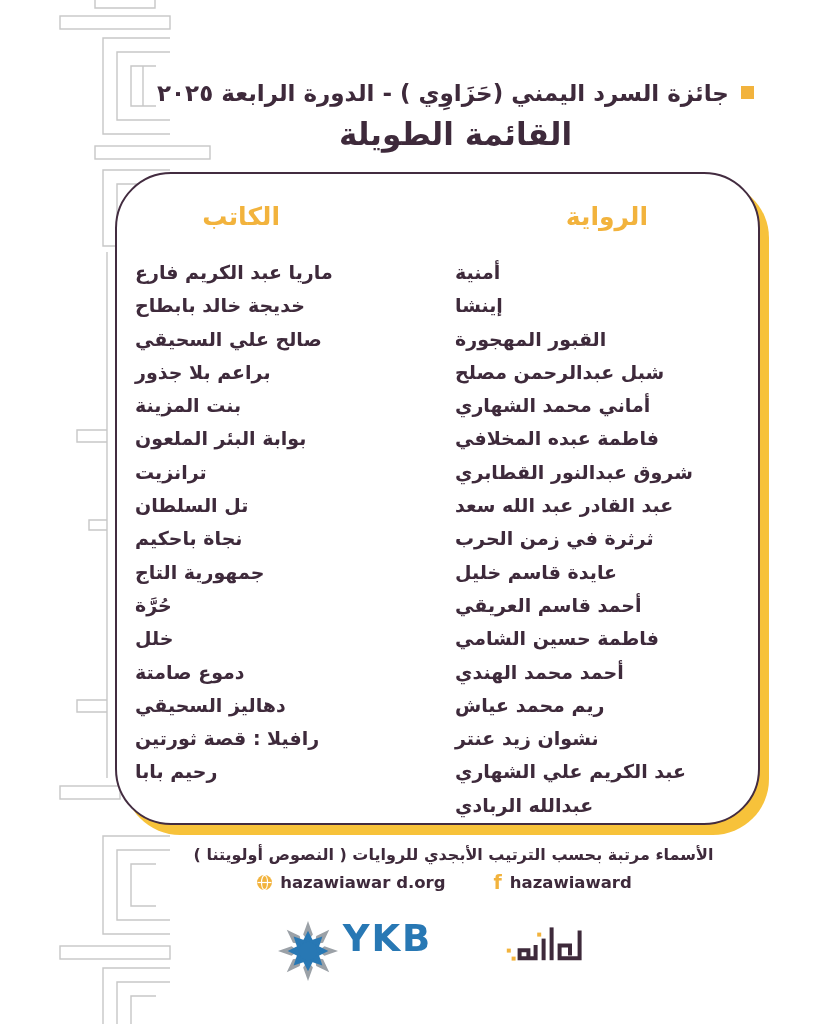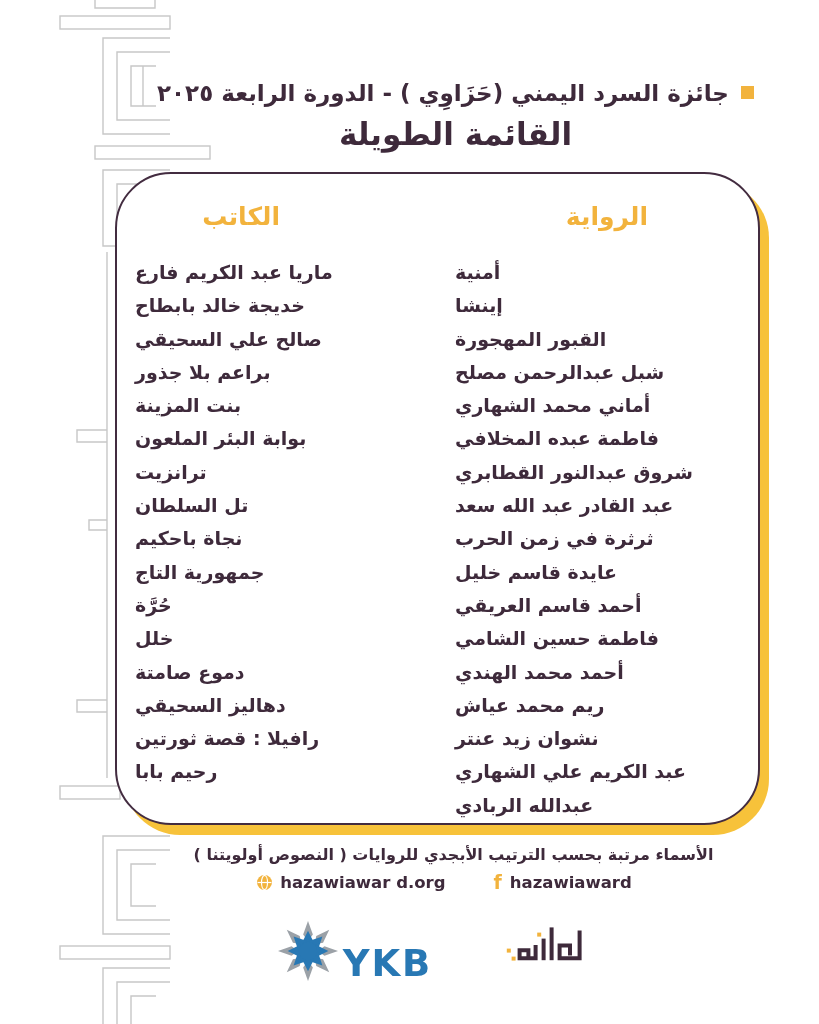--- a/index.html
+++ b/index.html
@@ -43,21 +43,21 @@
     position:absolute;top:873px;left:125px;right:55px;display:flex;
     justify-content:center;align-items:center;gap:48px;z-index:2;
   }
   .link{display:flex;align-items:center;gap:8px;font-size:16.5px;font-weight:700;color:#3e2a3b;cursor:pointer;}
   .fb-glyph{color:#f2b33d;font-size:19px;font-weight:700;line-height:1;}
   
   .logos{
     position:absolute;top:920px;left:40px;right:0;display:flex;
     justify-content:center;align-items:center;gap:70px;z-index:2;
   }
-  .ykb{display:flex;align-items:flex-end;gap:4px;}
+  .ykb{display:flex;align-items:flex-start;gap:4px;}
   .ykb-text{font-size:37px;font-weight:700;color:#2878b4;letter-spacing:2px;line-height:1;}
 </style>
 </head>
 <body>
 
 <svg class="kufic" width="200" height="1024" viewBox="0 0 200 1024">
   <g fill="none" stroke="#c7c7c7" stroke-width="1.4">
     <path d="M80 -4 h60 v12 h-60 z"></path>
     <rect x="45" y="16" width="110" height="13"></rect>
 

